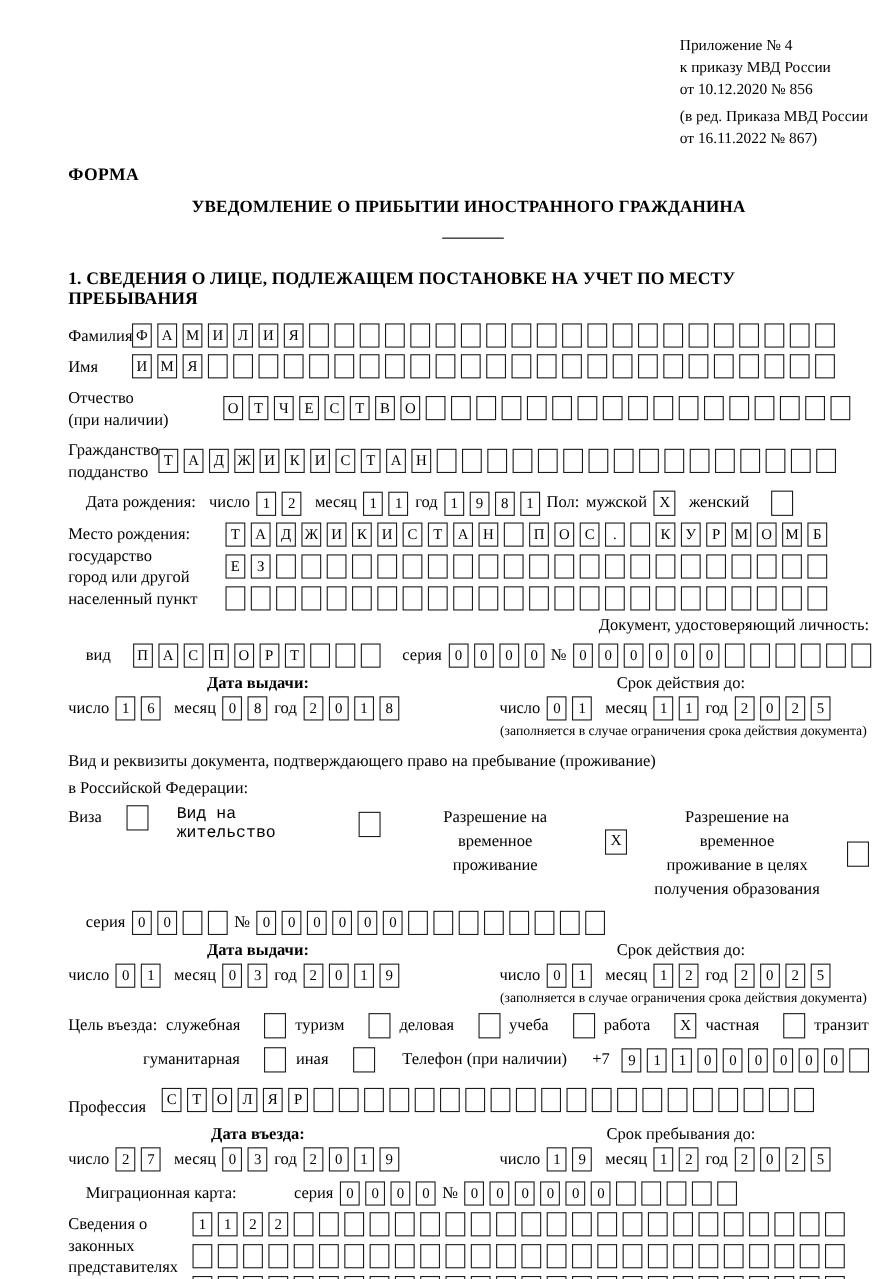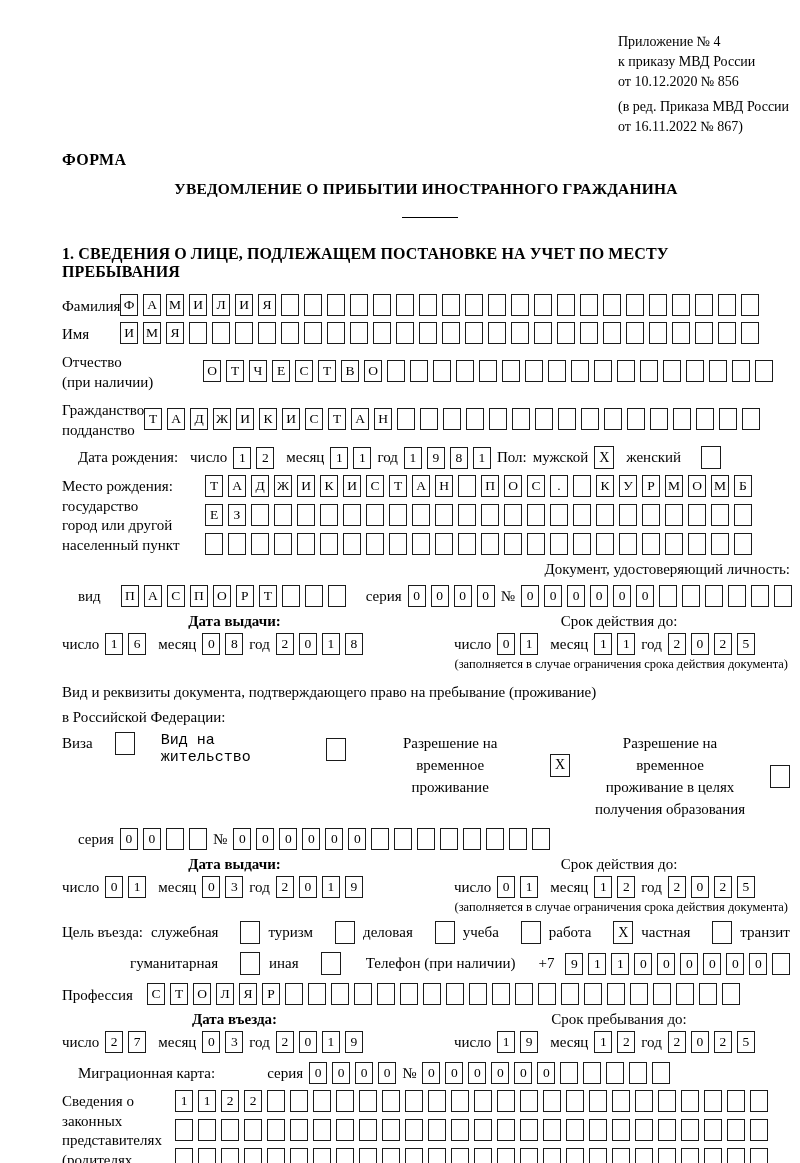--- a/index.html
+++ b/index.html
@@ -14,21 +14,21 @@
   .title{text-align:center;font-weight:bold;font-size:15.5px;line-height:24px;margin-top:8px;letter-spacing:.2px;}
   .blank-line{display:inline-block;width:56px;border-bottom:1.8px solid #000;height:13px;margin-left:8px;}
 
   .sec-head{font-weight:bold;margin-top:20px;margin-bottom:13px;font-size:16px;letter-spacing:.1px;}
 
   .row{display:flex;align-items:center;margin-bottom:6px;}
   .lbl{flex-shrink:0;line-height:20px;padding-top:2px;}
   .lbl .l2{display:block;}
   .w-surname{width:58px;}
   .w-citizenship{width:82px;}
-  .w-profession{width:85px;}
+  .w-profession{width:85px;margin-top:12px;}
 
   .cells{display:flex;gap:5px;flex-shrink:0;}
   .cell{width:18px;height:22px;border:1.7px solid #1b1b1b;box-sizing:border-box;
         display:flex;align-items:center;justify-content:center;font-size:13.5px;background:#fff;flex-shrink:0;}
   .cbx{width:20px;height:23px;border:1.7px solid #1b1b1b;box-sizing:border-box;
        display:inline-flex;align-items:center;justify-content:center;font-size:14px;flex-shrink:0;background:#fff;}
 
   .inline-row{display:flex;align-items:center;gap:6px;margin:6px 16px;}
   .gap-s{margin-left:6px;} .gap-m{margin-left:14px;}
 

